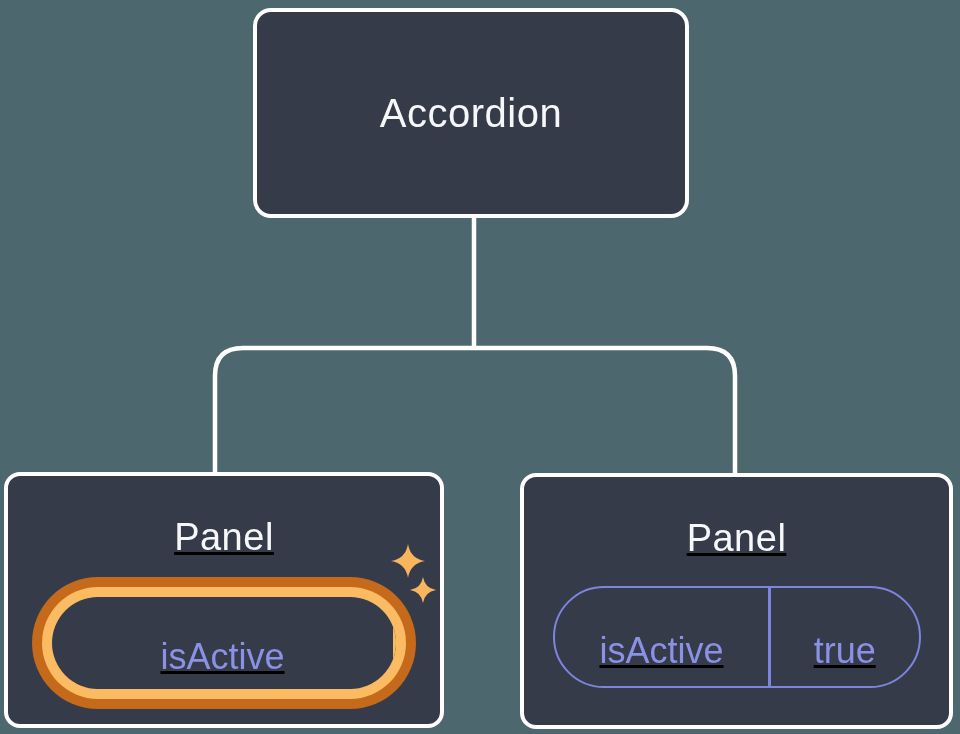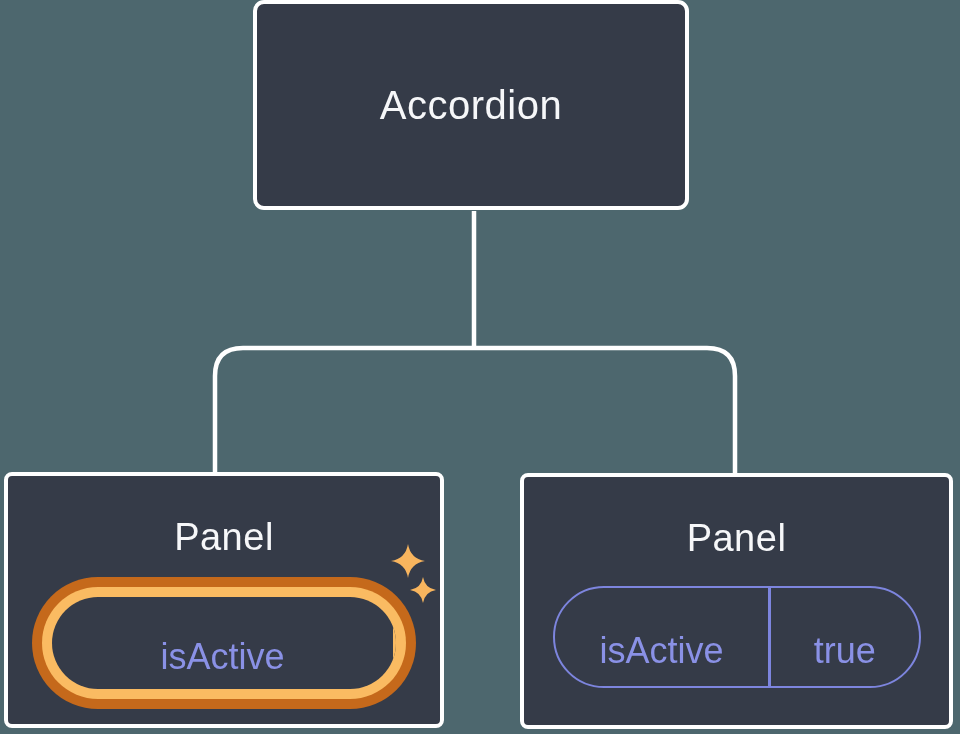--- a/index.html
+++ b/index.html
@@ -27,31 +27,30 @@
     position:absolute;
     background:var(--c-node-fill);
     border:4px solid var(--c-node-border);
     border-radius:18px;
     z-index:1;
     display:flex;
     flex-direction:column;
     align-items:center;
   }
   .node-root{
-    left:253px;top:0;width:436px;height:210px;
+    left:253px;top:8px;width:436px;height:210px;
     justify-content:center;
-    border-radius:11px;
   }
   .node-title{
     color:var(--c-title-text);
     font-size:40px;
     font-weight:500;
     letter-spacing:0.5px;
   }
-  .node-panel{border-radius:8px;}
+  .node-panel{border-radius:16px;text-decoration:underline;}
   .node-panel-left{left:4px;top:472px;width:440px;height:256px;}
   .node-panel-right{left:520px;top:473px;width:433px;height:256px;}
   .panel-title{
     margin-top:39px;
     color:var(--c-title-text);
     font-size:38px;
     font-weight:500;
     line-height:44px;
   }
   

